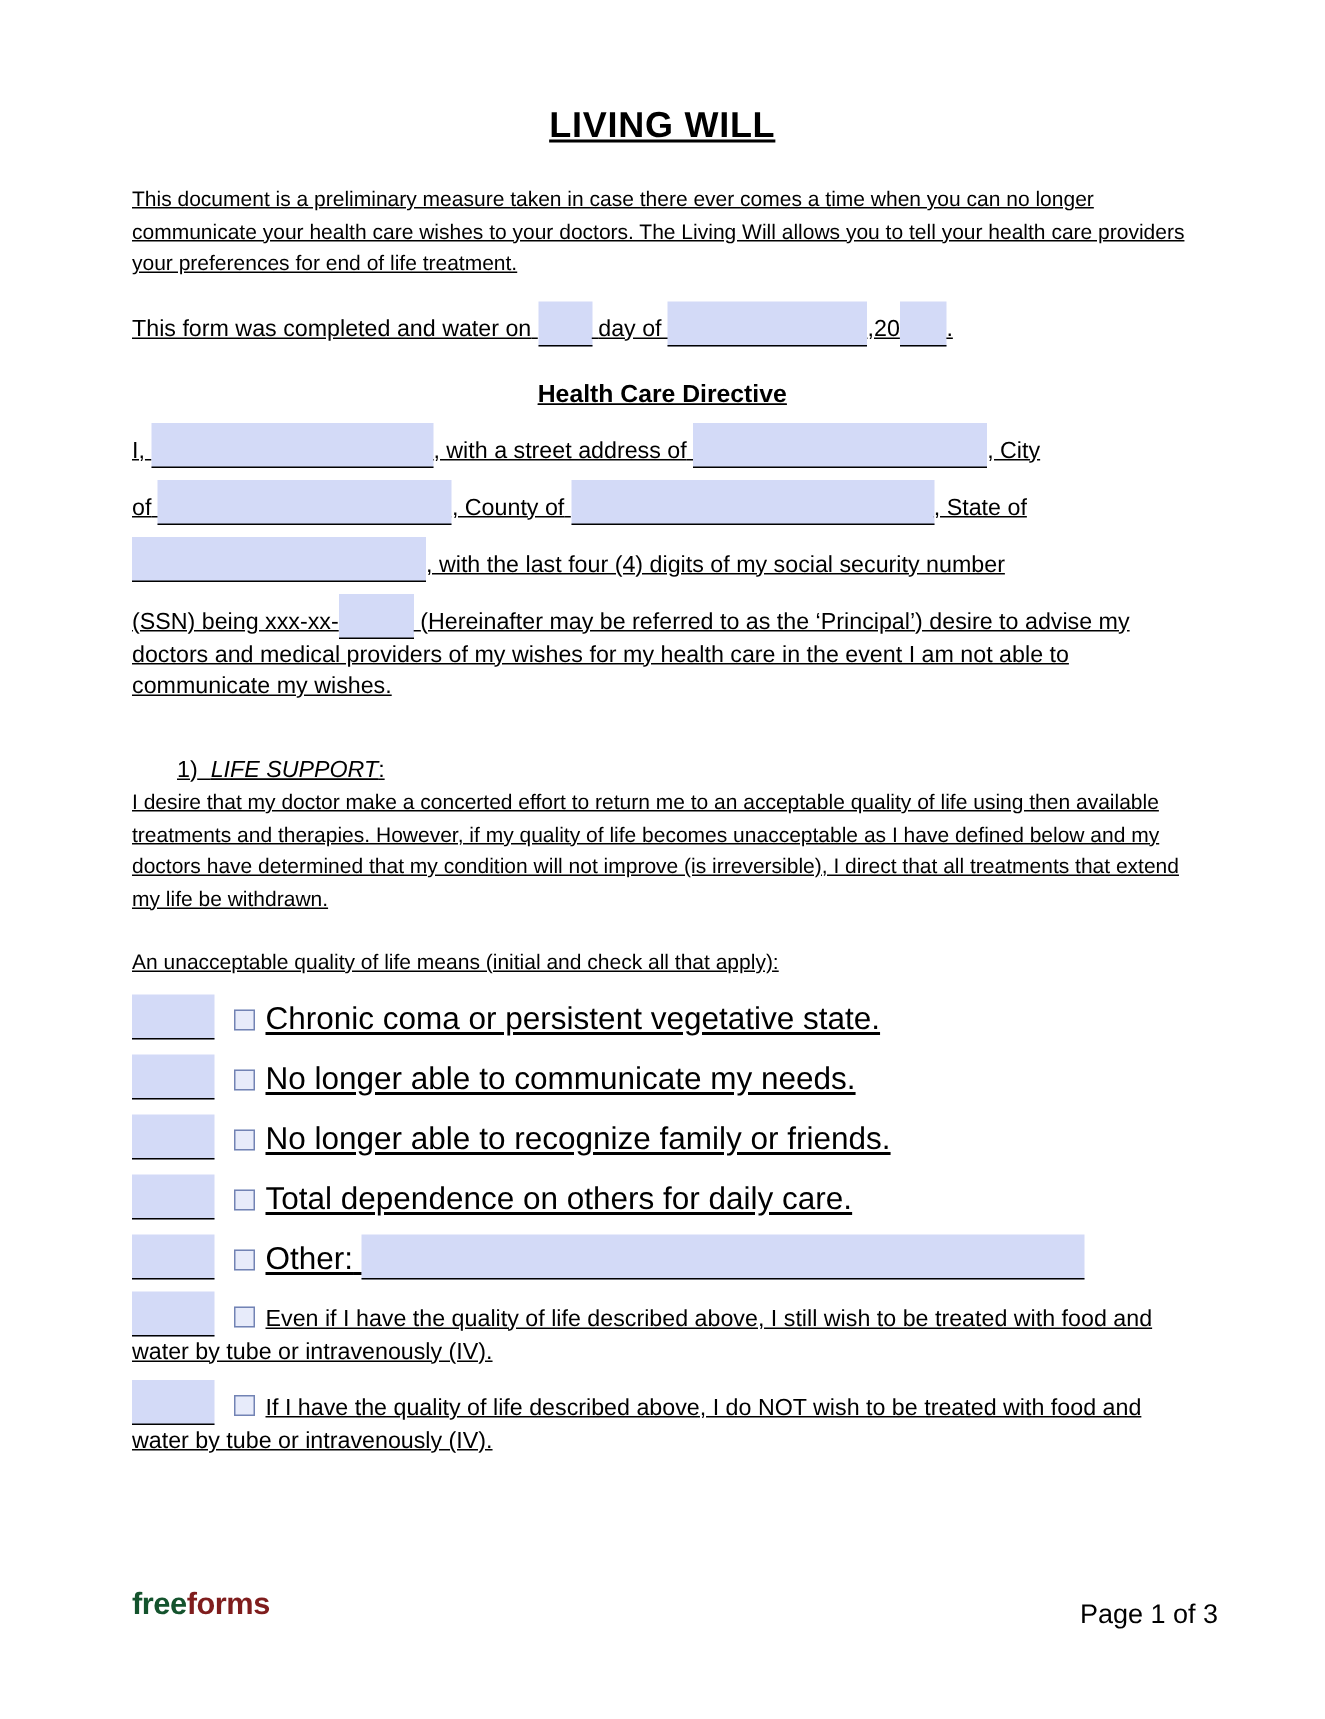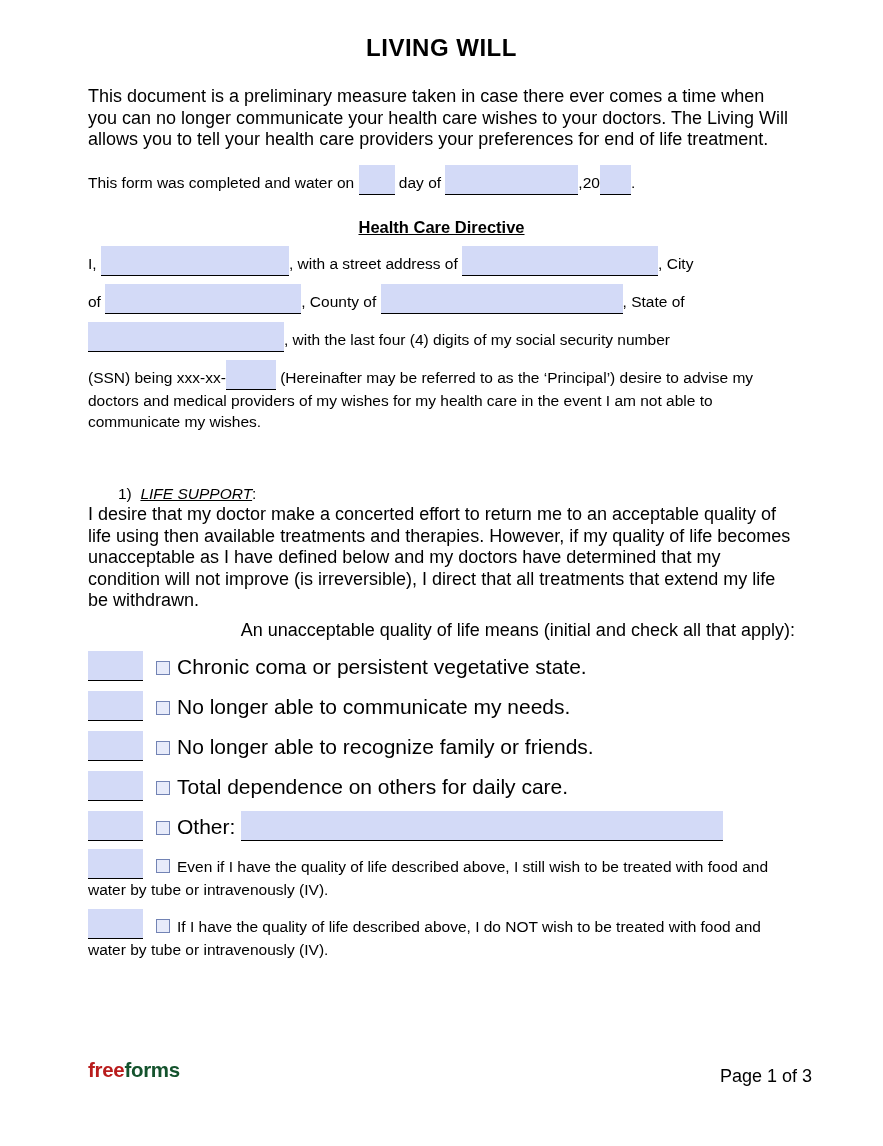--- a/index.html
+++ b/index.html
@@ -4,77 +4,77 @@
 <style>
   html,body { margin:0; padding:0; background:#ffffff; }
   .page {
     position:relative;
     width:883px; height:1146px;
     background:#ffffff;
     font-family:"Liberation Sans", sans-serif;
     color:#000000;
     overflow:hidden;
   }
-  .content { padding:34px 88px 0 88px; width:707px; }
+  .content { padding:70px 88px 0 88px; width:707px;text-decoration:underline; }
 
   .doc-title {
     margin:0; text-align:center;
     font-size:24px; font-weight:bold; letter-spacing:0.5px;
   }
-  .para { font-size:18px; line-height:21.5px; }
+  .para { font-size:14px; line-height:21.5px; }
   .intro { margin-top:24px; }
 
   .fill-line { font-size:15.5px; margin-top:8px; white-space:nowrap; }
   .signed-line { margin-top:14px; }
   .plain-spaced { font-size:15.5px; line-height:21.5px; }
 
   .field {
     display:inline-block;
     background:#d3daf7;
     border-bottom:1.6px solid #000;
     height:29px;
     vertical-align:-7px;
   }
   .w-day{width:36px} .w-month{width:133px} .w-year{width:31px}
   .w-name{width:188px} .w-street{width:196px} .w-city{width:196px}
   .w-county{width:242px} .w-state{width:196px} .w-ssn{width:50px}
   .w-initial{width:55px} .w-other{width:482px}
 
   .section-heading {
-    margin-top:50px; padding-left:30px;
+    margin-top:34px; padding-left:30px;
     font-size:15.5px; line-height:21.5px;
   }
   .section-heading .hd { font-style:italic; text-decoration:underline; }
 
   .directive-heading {
     margin-top:22px; text-align:center;
     font-size:16.5px; font-weight:bold; text-decoration:underline;
     line-height:21px;
   }
 
-  .unacceptable-intro { margin-top:8px;text-align:right; }
+  .unacceptable-intro { margin-top:21px; }
 
   .check-row { margin-top:10px; font-size:21px; }
   .excl-row  { margin-top:8px;  font-size:15.5px; line-height:21.5px; }
 
   .checkbox {
     display:inline-block; width:12px; height:12px;
     border:1.6px solid #7283b4; background:#e7ebfa;
     vertical-align:-1px; margin:0 7px 0 13px;
   }
 
   .only-one { margin-top:16px; font-size:15.5px; }
   .only-word { font-style:italic; text-decoration:underline; }
 
   .footer-logo {
     position:absolute; left:88px; top:1058px;
     font-size:20.5px; font-weight:bold; letter-spacing:-0.3px;
   }
-  .logo-free  { color:#b91c1c;text-align:right; }
-  .logo-forms { color:#14532d; }
+  .logo-free  { color:#14532d;text-align:right; }
+  .logo-forms { color:#7f1d1d; }
   .page-number {
     position:absolute; right:71px; top:1066px;
     font-size:18px;
   }
 </style>
 </head>
 <body>
 
 <div class="page">
   <div class="content">

